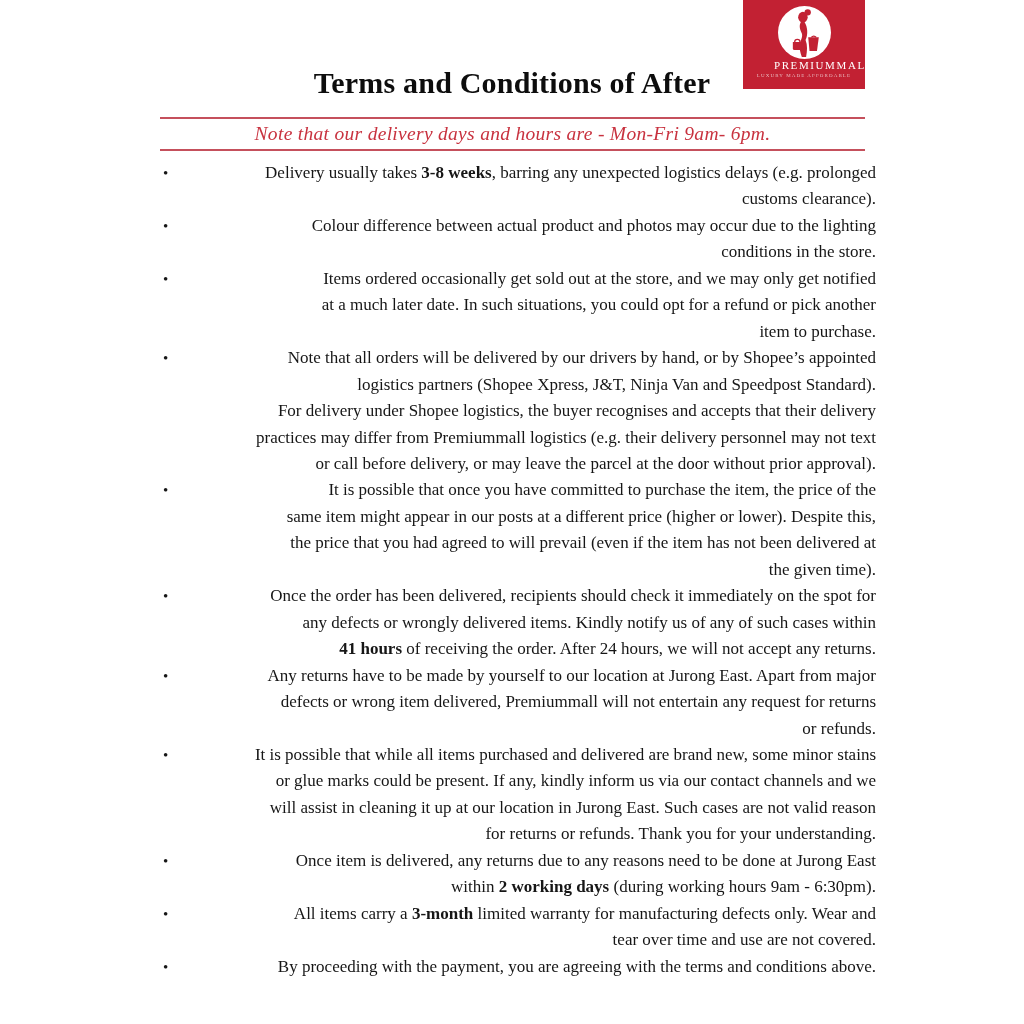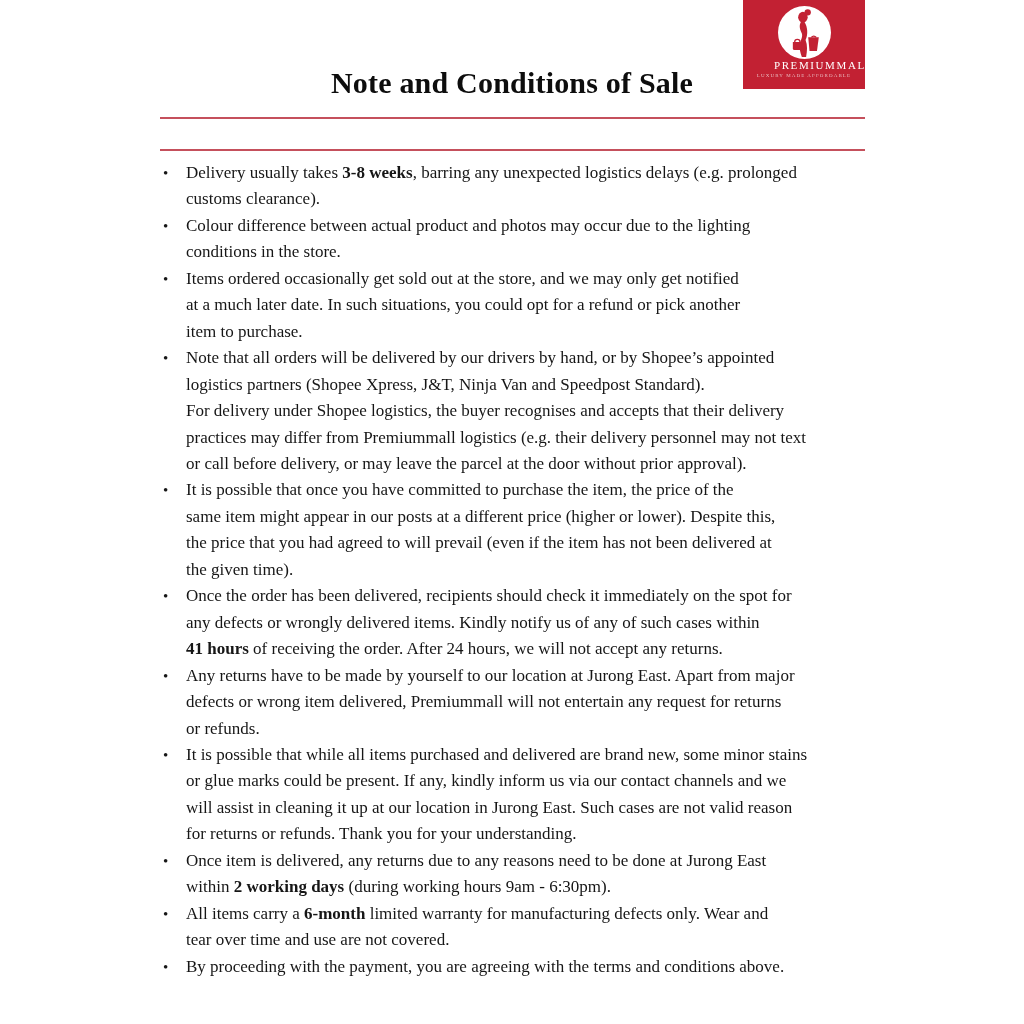--- a/index.html
+++ b/index.html
@@ -80,21 +80,21 @@
     font-size: 17px;
     line-height: 26.45px;
   }
   .term-item { display: flex; }
   .term-item .dot {
     width: 26px;
     flex: 0 0 26px;
     padding-left: 3px;
     font-size: 15px;
   }
-  .term-text { flex: 1 1 auto; white-space: nowrap; }
+  .term-text { flex: 1 1 auto; white-space: nowrap; text-align: right; }
   .term-text b { font-weight: bold; }
 </style>
 </head>
 <body>
 
 <div class="page">
 
   <div class="logo" style="background: rgb(194, 33, 51); color: rgb(194, 33, 51);">
     <svg class="logo-mark" viewBox="0 0 100 100" xmlns="http://www.w3.org/2000/svg">
       <circle cx="50" cy="50" r="50" fill="#ffffff"></circle>
@@ -105,23 +105,24 @@
         <path d="M28 68 h 17 v 12 a3 3 0 0 1 -3 3 h -11 a3 3 0 0 1 -3 -3 Z"></path>
         <path d="M31.5 68 a 5 5 0 0 1 10 0" fill="none" stroke="currentColor" stroke-width="2.4"></path>
         <path d="M57 59 L 77 59 L 73.5 85 L 59.5 85 Z"></path>
         <path d="M63 59 a 5.5 5.5 0 0 1 9 0" fill="none" stroke="currentColor" stroke-width="2.4"></path>
       </g>
     </svg>
     <div class="logo-brand">PREMIUMMALL</div>
     <div class="logo-tagline">LUXURY MADE AFFORDABLE</div>
   </div>
 
-  <div class="title">Note and Conditions of Sale</div>
+  <div class="title">Terms and Conditions of After</div>
 
   <div class="red-rule rule-top" style="background: rgb(197, 80, 92);"></div>
+  <div class="delivery-note" style="color: rgb(200, 50, 63);">Note that our delivery days and hours are - Mon-Fri 9am- 6pm.</div>
   <div class="red-rule rule-bottom" style="background: rgb(197, 80, 92);"></div>
 
   <ul class="terms-list">
       <li class="term-item">
         <span class="dot">•</span>
         <div class="term-text">Delivery usually takes <b>3-8 weeks</b>, barring any unexpected logistics delays (e.g. prolonged<br>customs clearance).</div>
       </li>
       <li class="term-item">
         <span class="dot">•</span>
         <div class="term-text">Colour difference between actual product and photos may occur due to the lighting<br>conditions in the store.</div>
@@ -149,21 +150,21 @@
       <li class="term-item">
         <span class="dot">•</span>
         <div class="term-text">It is possible that while all items purchased and delivered are brand new, some minor stains<br>or glue marks could be present. If any, kindly inform us via our contact channels and we<br>will assist in cleaning it up at our location in Jurong East. Such cases are not valid reason<br>for returns or refunds. Thank you for your understanding.</div>
       </li>
       <li class="term-item">
         <span class="dot">•</span>
         <div class="term-text">Once item is delivered, any returns due to any reasons need to be done at Jurong East<br>within <b>2 working days</b> (during working hours 9am - 6:30pm).</div>
       </li>
       <li class="term-item">
         <span class="dot">•</span>
-        <div class="term-text">All items carry a <b>6-month</b> limited warranty for manufacturing defects only. Wear and<br>tear over time and use are not covered.</div>
+        <div class="term-text">All items carry a <b>3-month</b> limited warranty for manufacturing defects only. Wear and<br>tear over time and use are not covered.</div>
       </li>
       <li class="term-item">
         <span class="dot">•</span>
         <div class="term-text">By proceeding with the payment, you are agreeing with the terms and conditions above.</div>
       </li>
     </ul>
 
 </div>
 
 </body></html>

